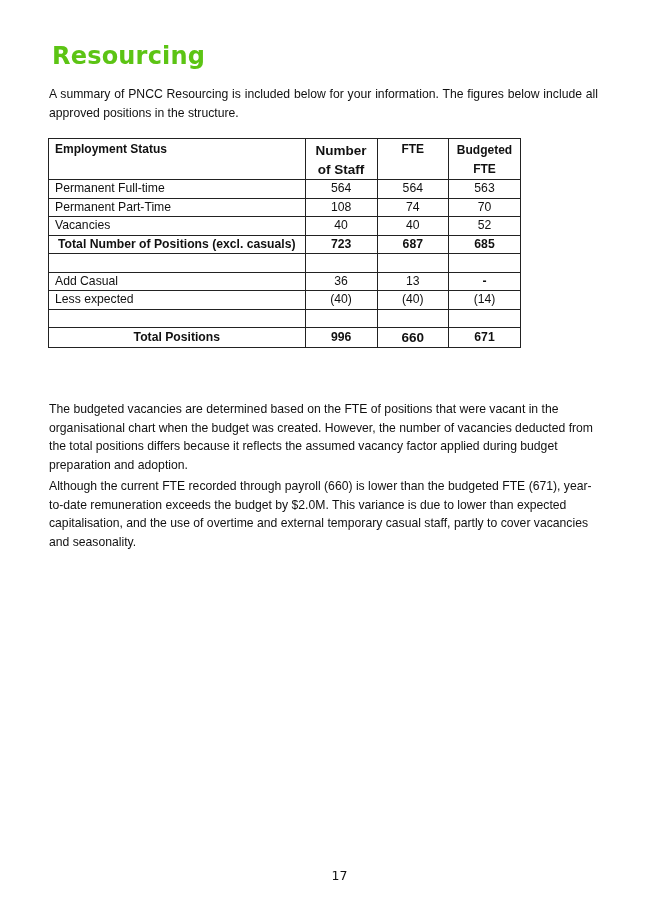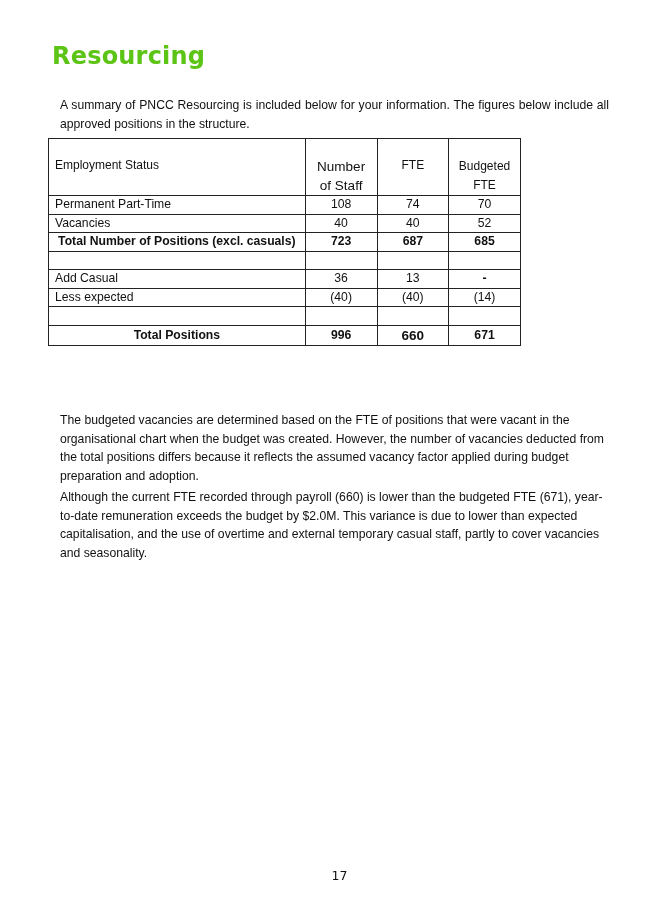--- a/index.html
+++ b/index.html
@@ -1,24 +1,24 @@
 <!DOCTYPE html>
 <html><head>
   <meta charset="utf-8">
   <style>
     html, body { margin: 0; padding: 0; background: #ffffff; }
     body { width: 645px; height: 924px; position: relative; font-family: "Liberation Sans", sans-serif; color: #111; }
     .title { position: absolute; left: 48px; top: 38px; font-family: "DejaVu Sans", sans-serif; font-weight: bold; font-size: 24px; color: #5cc414; letter-spacing: 0.2px; margin: 4px; }
-    .para { position: absolute; left: 48px; width: 549px; font-size: 12.2px; line-height: 18.5px; margin: 12px; }
+    .para { position: absolute; left: 48px; width: 549px; font-size: 12.2px; line-height: 18.5px; margin: 1px; }
     .intro { top: 84px; text-align: justify; text-align-last: left; }
     .p1 { top: 399px; }
     .p2 { top: 476px; }
     table.res { position: absolute; left: 48px; top: 138px; border-collapse: collapse; width: 473px; font-size: 12.2px; }
     table.res td, table.res th { border: 1px solid #222; padding: 0 6px; height: 17.5px; line-height: 17px; }
-    table.res th { font-weight: normal; vertical-align: top; height: 36px; padding-top: 18px; }
+    table.res th { font-weight: bold; vertical-align: top; height: 36px; padding-top: 2px; }
     table.res th.c0 { text-align: left; font-size: 12px; }
     table.res th.n { text-align: center; font-size: 13.5px; line-height: 19px; }
     table.res th.b { text-align: center; font-size: 12px; line-height: 19px; }
     table.res th.f { text-align: center; font-size: 12px; }
     .c0 { width: 246px; text-align: left; }
     .cn { width: 59px; text-align: center; }
     .bold td { font-weight: bold; text-align: center; }
     tr.total td { height: 19px; }
     .big { font-size: 13.5px; }
     .pagenum { position: absolute; left: 0; width: 645px; top: 868px; text-align: center; font-family: "DejaVu Sans", sans-serif; font-size: 12.5px; padding-left: 17px; }
@@ -33,20 +33,26 @@
 <table class="res">
   <thead>
     <tr>
       <th class="c0">Employment Status</th>
       <th class="n cn"><span>Number</span><br><span>of Staff</span></th>
       <th class="f cn">FTE</th>
       <th class="b cn"><span>Budgeted</span><br><span>FTE</span></th>
     </tr>
   </thead>
   <tbody>
+    <tr>
+      <td class="c0">Permanent Full-time</td>
+      <td class="cn">564</td>
+      <td class="cn">564</td>
+      <td class="cn">563</td>
+    </tr>
     <tr>
       <td class="c0">Permanent Part-Time</td>
       <td class="cn">108</td>
       <td class="cn">74</td>
       <td class="cn">70</td>
     </tr>
     <tr>
       <td class="c0">Vacancies</td>
       <td class="cn">40</td>
       <td class="cn">40</td>

